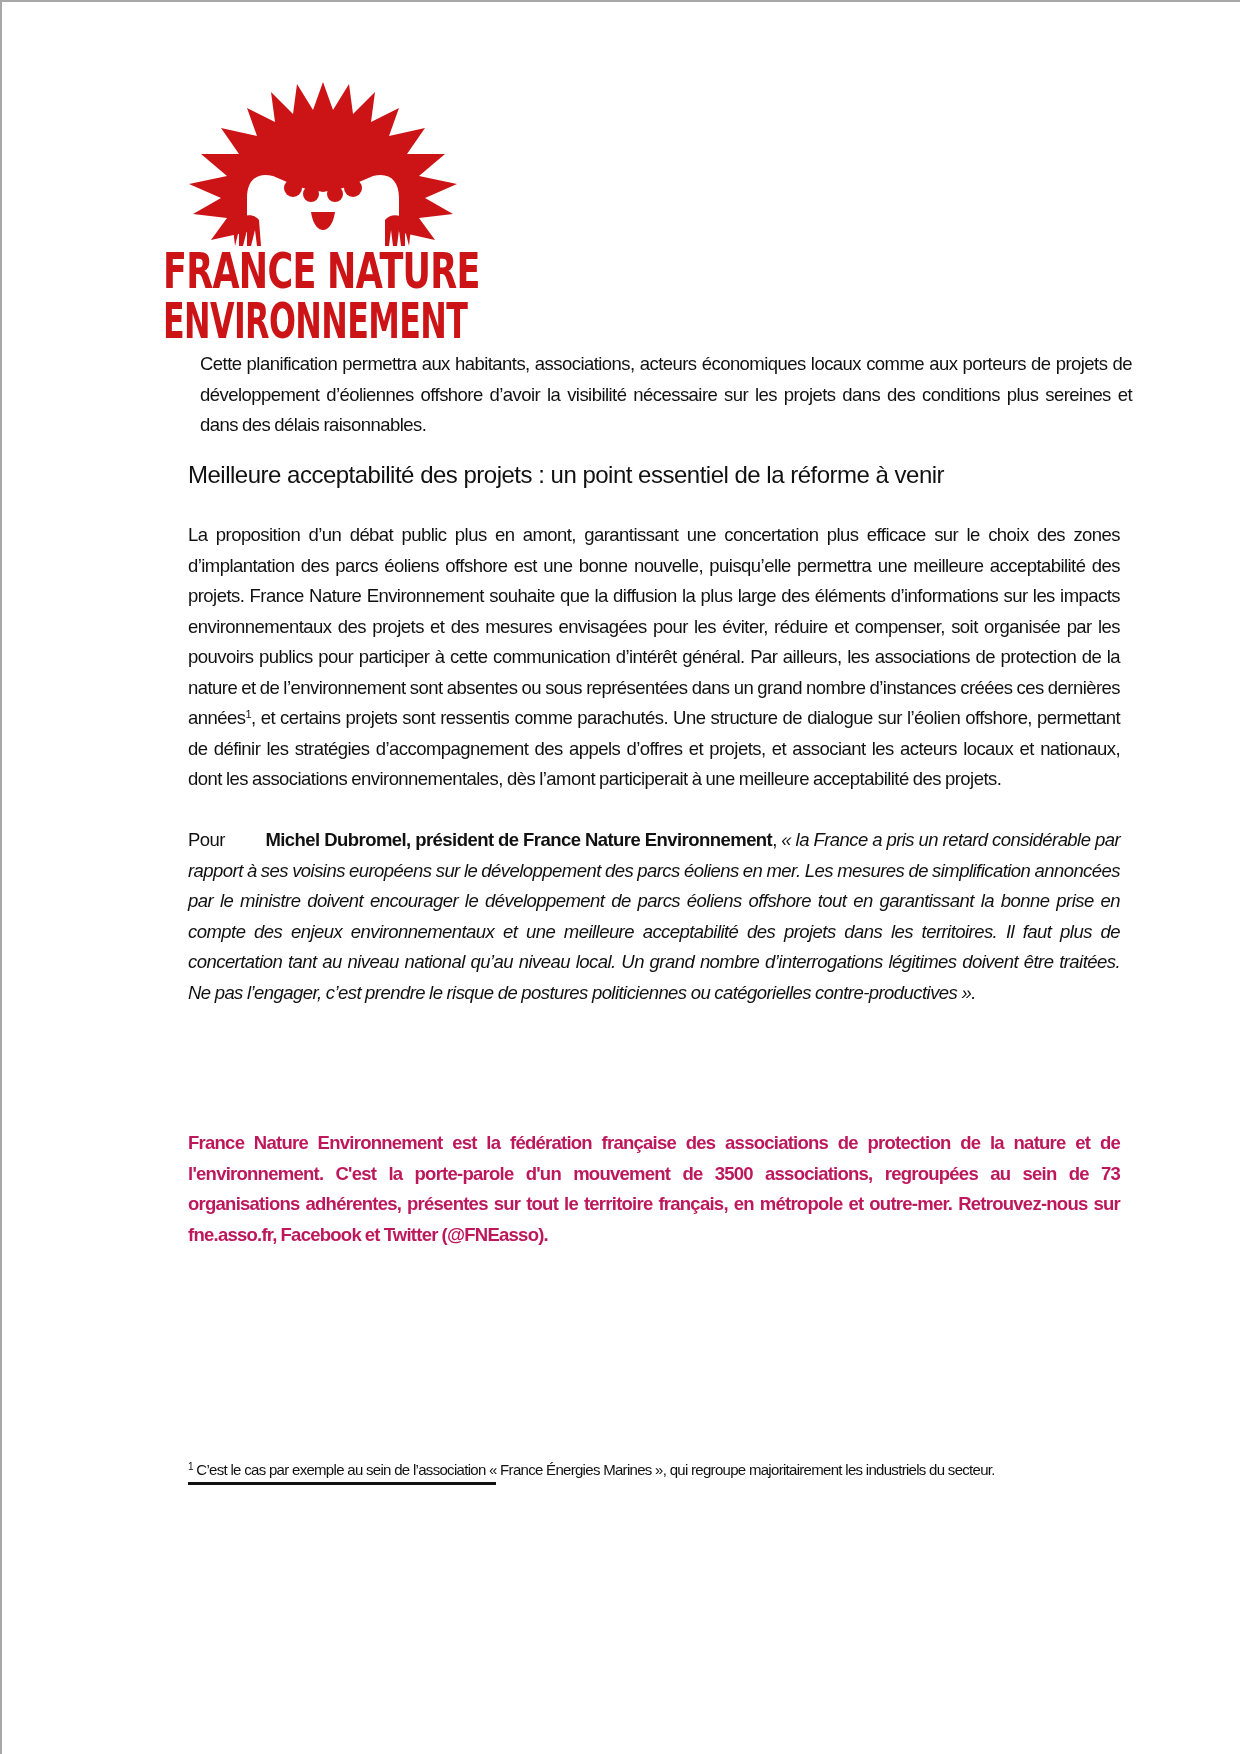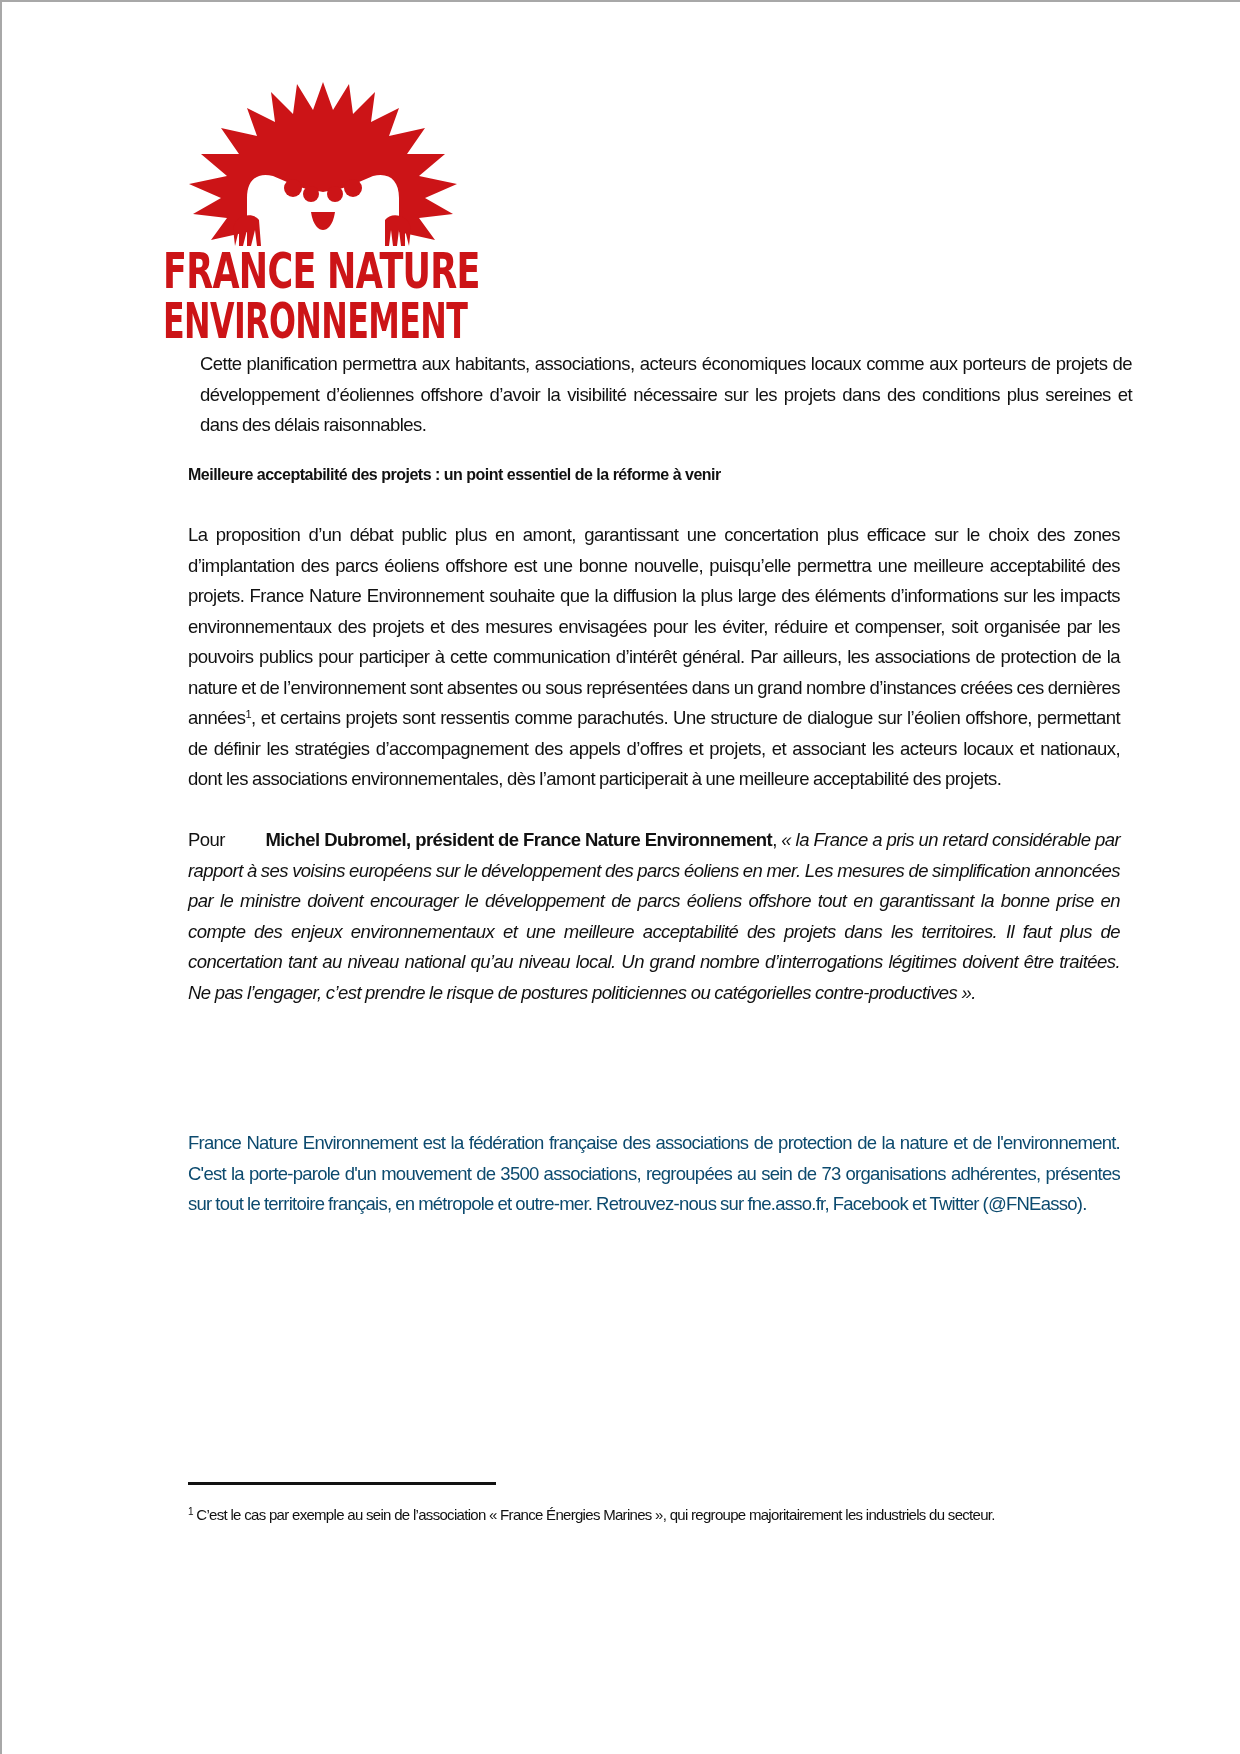--- a/index.html
+++ b/index.html
@@ -23,31 +23,31 @@
   .logo-line1 { top: 166px; font-size: 50px; transform: scaleX(0.70); line-height: 50px; }
   .logo-line2 { top: 216px; font-size: 50px; transform: scaleX(0.635); line-height: 50px; }
 
   .text {
     position: absolute; left: 188px; width: 932px;
     font-size: 18.5px; line-height: 30.5px;
     text-align: justify; letter-spacing: -0.55px;
     word-spacing: -0.5px;
   }
   .p1 { top: 337px; }
-  .heading { position: absolute; left: 188px; top: 460px; font-size: 16px; font-weight: bold; letter-spacing: -0.5px; line-height: 30px; white-space: nowrap; }
+  .heading { position: absolute; left: 188px; top: 460px; font-size: 24px; font-weight: normal; letter-spacing: -0.5px; line-height: 30px; white-space: nowrap; }
   .p2 { top: 520px; }
   .p3 { top: 825px; }
   .bold { font-weight: bold; margin-left: 36px; }
   .ital { font-style: italic; }
-  .p4 { top: 1128px; color: #0c4a6e; font-weight: normal; letter-spacing: -0.75px; }
+  .p4 { top: 1128px; color: #be185d; font-weight: bold; letter-spacing: -0.75px; }
   sup { font-size: 11px; line-height: 0; vertical-align: 6px; }
 
   .fn-rule { position: absolute; left: 188px; top: 1482px; width: 308px; height: 3px; background: #111; }
   .footnote {
-    position: absolute; left: 188px; top: 1500px; width: 900px;
+    position: absolute; left: 188px; top: 1455px; width: 900px;
     font-size: 15px; line-height: 29px; letter-spacing: -0.7px;
   }
   .footnote sup { font-size: 10px; vertical-align: 5px; }
 </style>
 </head>
 <body>
 
 <div class="page-border-top"></div>
 <div class="page-border-left"></div>
 

